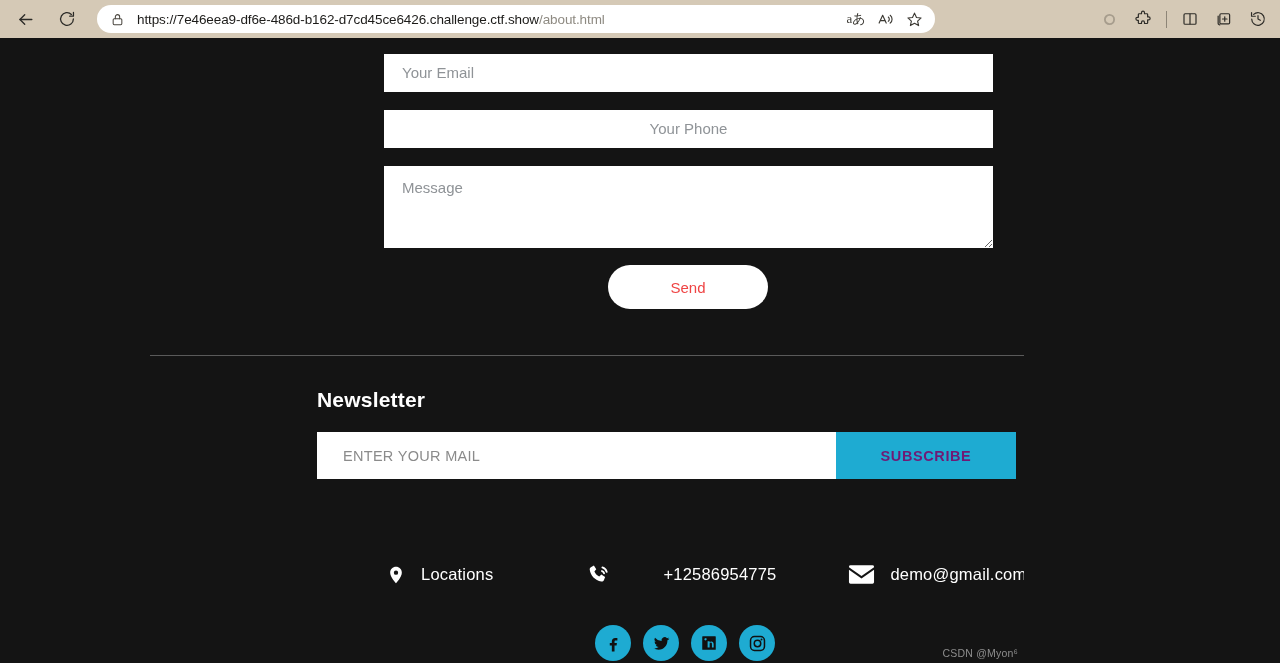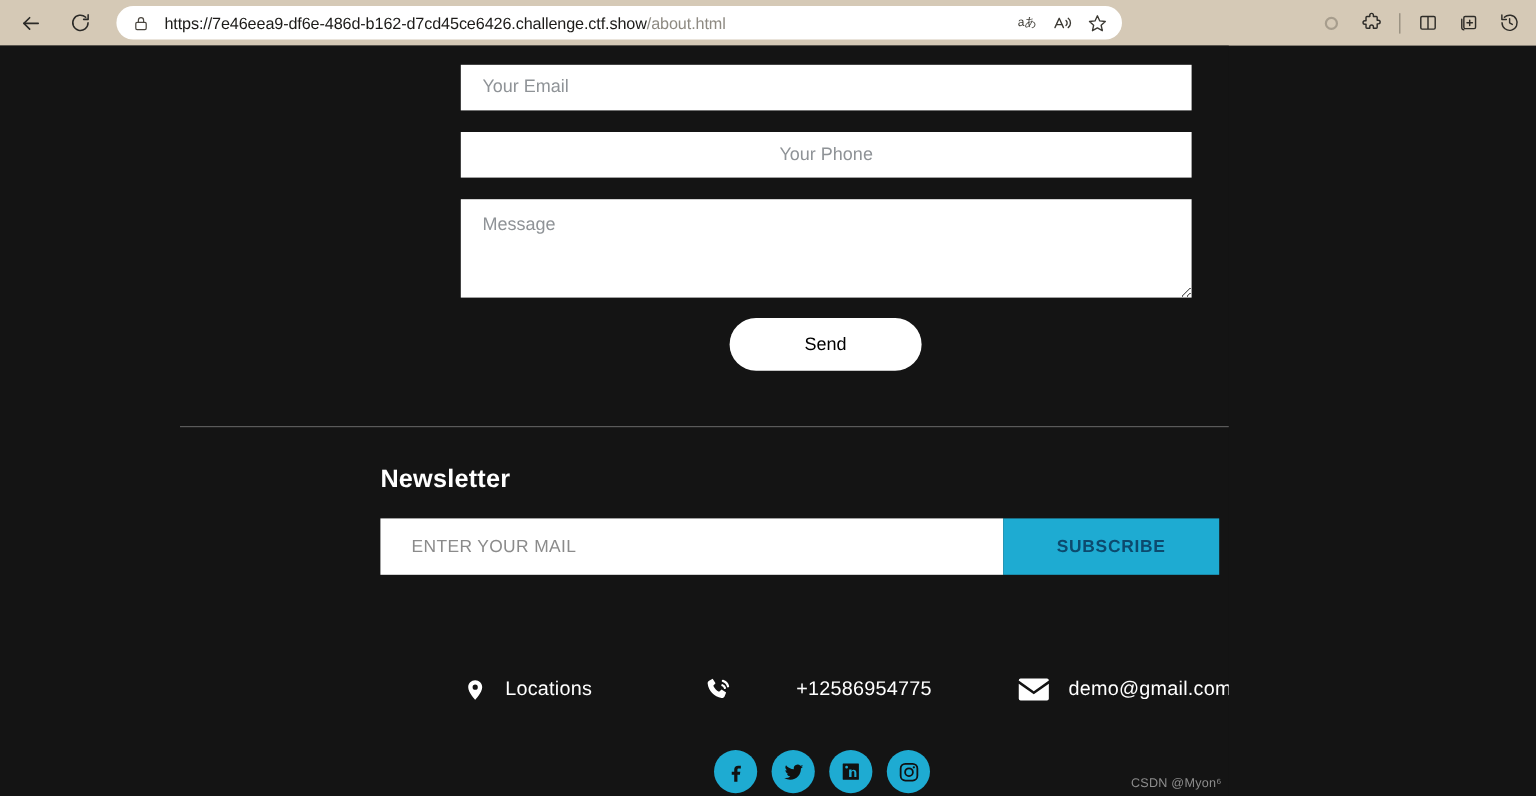--- a/index.html
+++ b/index.html
@@ -105,21 +105,21 @@
   }
   .form-field::placeholder { color: #8f9397; opacity: 1; }
 
   #send-button {
     position: absolute; left: 608px; top: 227px;
     width: 160px; height: 44px;
     background: #ffffff;
     border: none; border-radius: 40px;
     font-family: "Liberation Sans", sans-serif;
     font-size: 15px;
-    color: #000000;
+    color: #ef4444;
     cursor: pointer;
   }
 
   #footer-divider {
     position: absolute; left: 150px; top: 317px;
     width: 1078px; height: 1px;
     background: #5a5a5a;
   }
 
   #newsletter-section {
@@ -145,21 +145,21 @@
     font-size: 14.5px;
     color: #333;
     letter-spacing: 0.3px;
   }
   #newsletter-input::placeholder { color: #8b8b8b; opacity: 1; }
   #subscribe-button {
     flex: none;
     width: 180px; height: 47px;
     background: #1eabd2;
     border: none;
-    color: #0c4a6e;
+    color: #701a75;
     font-family: "Liberation Sans", sans-serif;
     font-size: 14.5px;
     font-weight: bold;
     letter-spacing: 0.6px;
     cursor: pointer;
   }
 
   #contact-info-row {
     position: absolute; left: 386px; top: 524px;
     display: flex; align-items: center;
@@ -224,21 +224,21 @@
     <span id="site-lock-icon">
       <svg width="13" height="13" viewBox="0 0 24 24" fill="none" stroke="currentColor" stroke-width="1.9" stroke-linecap="round" stroke-linejoin="round">
         <rect x="4" y="10.5" width="16" height="11" rx="2"></rect>
         <path d="M8 10.5V7a4 4 0 0 1 8 0v3.5"></path>
       </svg>
     </span>
 
     <span id="url-text"><span>https://7e46eea9-df6e-486d-b162-d7cd45ce6426.challenge.ctf.show</span><span class="url-path">/about.html</span></span>
 
     <div id="addr-actions">
-      <span class="addr-icon" style="font-size:10px;">aあ</span>
+      <span class="addr-icon" style="font-size:13px;font-family:Liberation Serif, serif;">aあ</span>
       <span class="addr-icon">
         <svg width="17" height="17" viewBox="0 0 24 24" fill="none" stroke="currentColor" stroke-width="1.6" stroke-linecap="round" stroke-linejoin="round">
           <path d="M3 17 L8 6 L13 17"></path>
           <line x1="5" y1="13.5" x2="11" y2="13.5"></line>
           <path d="M16 8.5a4 4 0 0 1 0 6"></path>
           <path d="M18.6 6a7 7 0 0 1 0 11"></path>
         </svg>
       </span>
       <span class="addr-icon">
         <svg width="17" height="17" viewBox="0 0 24 24" fill="none" stroke="currentColor" stroke-width="1.6" stroke-linecap="round" stroke-linejoin="round">

